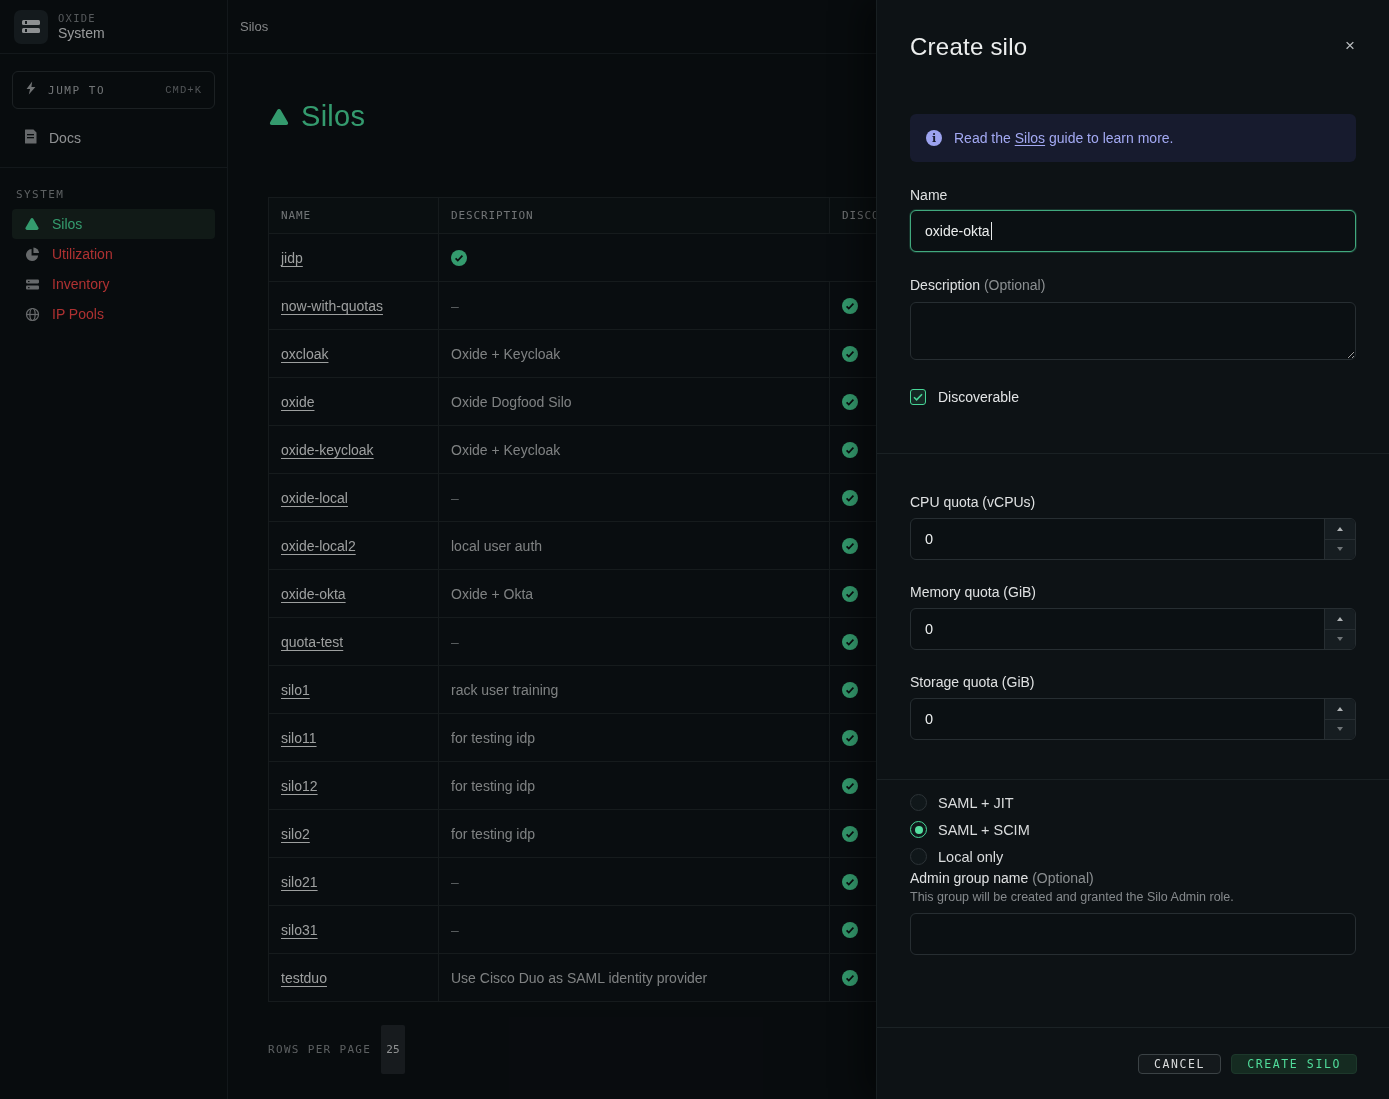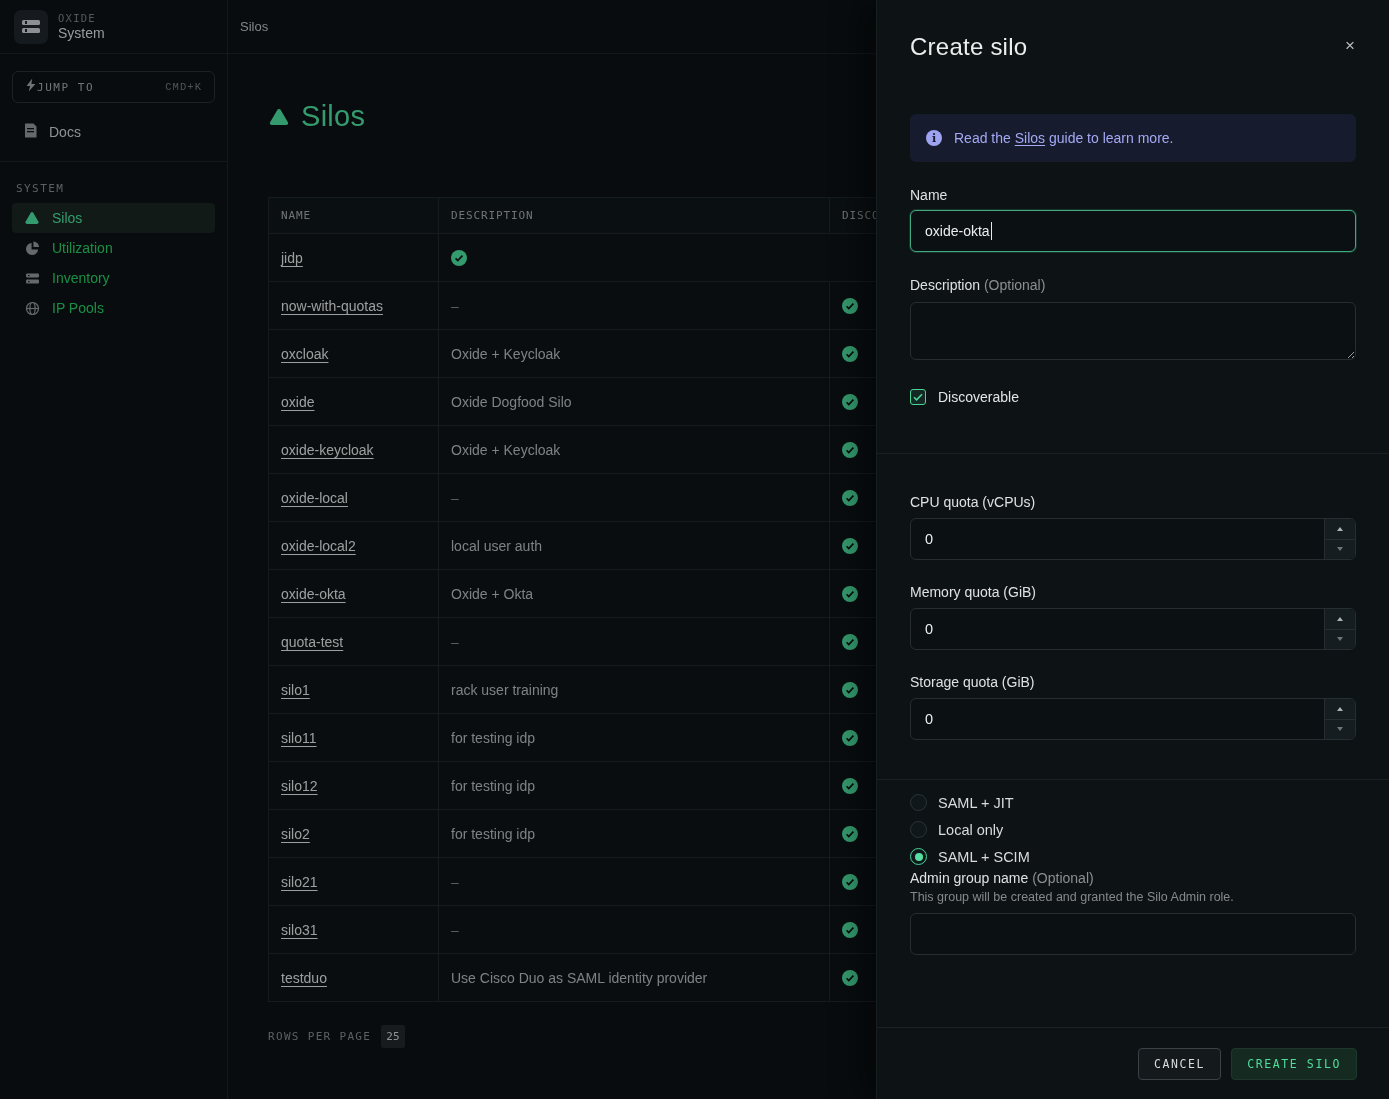--- a/index.html
+++ b/index.html
@@ -15,32 +15,32 @@
   
   .sidebar { width:228px; height:100%; border-right:1px solid #1b2225; background:#0c1114; flex:none; }
   .brand { height:54px; display:flex; align-items:center; gap:10px; padding:0 14px; border-bottom:1px solid #1b2225; }
   .logo-box { width:34px; height:34px; border-radius:7px; background:#1c2428; display:flex; flex-direction:column; justify-content:center; align-items:center; gap:3px; }
   .logo-bar { position:relative; width:18px; height:5px; border-radius:1.5px; background:#c2c6c8; }
   .logo-bar::before { content:""; position:absolute; left:2.5px; top:1.25px; width:2.5px; height:2.5px; background:#1c2428; }
   .brand-text { display:flex; flex-direction:column; line-height:1.15; }
   .brand-org { font-family:"DejaVu Sans Mono", monospace; font-size:10.5px; letter-spacing:0.12em; color:#757a7d; }
   .brand-ctx { font-size:14px; color:#cfd2d3; margin-top:1px; }
 
-  .jump { margin:17px 12px 0 12px; height:32px; border:1px solid #272e31; border-radius:6px; display:flex; align-items:center; padding:0 12px; cursor:pointer; background:transparent; }
+  .jump { margin:17px 12px 0 12px; height:38px; border:1px solid #272e31; border-radius:6px; display:flex; align-items:center; padding:0 12px; gap:11px; cursor:pointer; background:transparent; }
   .jump-label { font-family:"DejaVu Sans Mono", monospace; font-size:11px; letter-spacing:0.14em; color:#9ba0a2; }
   .jump-key { margin-left:auto; font-family:Liberation Mono, monospace; font-size:10.5px; letter-spacing:0.1em; color:#6f7477; }
 
   .docs-row { margin:14px 12px 0 12px; height:30px; display:flex; align-items:center; gap:12px; padding:0 12px; border-radius:4px; cursor:pointer; }
   .docs-label { font-size:14px; color:#c3c6c8; }
 
   .side-divider { border-top:1px solid #1b2225; margin-top:14px; }
 
   .side-section-label { font-family:"DejaVu Sans Mono", monospace; font-size:11px; letter-spacing:0.13em; color:#7f8486; padding:20px 16px 8px 16px; }
   .nav { display:flex; flex-direction:column; padding:0 12px; }
-  .nav-item { height:30px; display:flex; align-items:center; gap:12px; padding:0 12px; border-radius:4px; cursor:pointer; color:#22c55e; font-size:14px; }
+  .nav-item { height:30px; display:flex; align-items:center; gap:12px; padding:0 12px; border-radius:4px; cursor:pointer; color:#ef4444; font-size:14px; }
   .nav-item .icn { display:flex; width:16px; justify-content:center; color:#8d9193; }
   .nav-item.active { background:#182420; color:#48d597; }
   .nav-item.active .icn { color:#48d597; }
 
   
   .main { flex:1; display:flex; flex-direction:column; min-width:0; }
   .topbar { height:54px; border-bottom:1px solid #1b2225; display:flex; align-items:center; padding:0 12px; flex:none; }
   .crumb { font-size:13px; color:#b4b7b9; }
 
   .content { padding:0 0 0 40px; }
@@ -54,21 +54,21 @@
   .c-name { width:170px; flex:none; display:flex; align-items:center; padding:0 12px; border-right:1px solid #1f2629; }
   .c-desc { width:391px; flex:none; display:flex; align-items:center; padding:0 12px; border-right:1px solid #1f2629; }
   .c-disc { flex:1; display:flex; align-items:center; padding:0 12px; }
   .th { font-family:"DejaVu Sans Mono", monospace; font-size:11px; letter-spacing:0.08em; color:#9ca0a2; }
   .row-link { font-size:14px; color:#d8dadb; text-decoration:underline; text-underline-offset:3px; text-decoration-thickness:1px; cursor:pointer; }
   .row-desc { font-size:14px; color:#aeb1b3; }
   .row-desc.muted { color:#787d80; }
 
   .pager { margin-top:23px; display:flex; align-items:center; gap:10px; }
   .pager-label { font-family:"DejaVu Sans Mono", monospace; font-size:11px; letter-spacing:0.12em; color:#7f8486; }
-  .pager-badge { font-family:"DejaVu Sans Mono", monospace; font-size:11px; color:#c6c9ca; background:#20262a; border-radius:2px; padding:5px 5px; }
+  .pager-badge { font-family:"DejaVu Sans Mono", monospace; font-size:11px; color:#c6c9ca; background:#20262a; border-radius:2px; padding:18px 5px; }
 
   
   .scrim { position:absolute; inset:0; background:rgba(0,0,0,0.27); z-index:50; }
 
   
   .drawer { position:absolute; top:0; right:0; width:513px; height:1099px; background:#0d1215; z-index:100; border-left:1px solid #181f22; box-shadow:-14px 0 30px rgba(0,0,0,0.45); display:flex; flex-direction:column; }
   .drawer-header { padding:33px 32px 0 33px; display:flex; align-items:flex-start; }
   .drawer-title { font-size:24px; font-weight:400; color:#eceeee; letter-spacing:0.01em; }
   .drawer-close { margin-left:auto; font-size:17px; line-height:1; color:#b8bcbe; cursor:pointer; padding:2px; margin-top:2px; }
 
@@ -111,21 +111,21 @@
   .radio-row { display:flex; align-items:center; gap:11px; height:27px; cursor:pointer; }
   .radio-rows { margin-top:9px; }
   .radio { width:17px; height:17px; border-radius:50%; border:1px solid #2c3337; background:#10171a; flex:none; position:relative; }
   .radio.selected { border:1.5px solid #48d597; }
   .radio.selected::after { content:""; position:absolute; left:50%; top:50%; width:8px; height:8px; margin:-4px 0 0 -4px; border-radius:50%; background:#55dfa0; }
   .radio-label { font-size:14.5px; color:#d9dbdc; }
 
   .admin-label { }
 
   .drawer-footer { flex:none; height:72px; border-top:1px solid #1b2225; display:flex; align-items:center; justify-content:flex-end; gap:10px; padding:0 32px; }
-  .btn { height:32px; border-radius:4px; font-family:"DejaVu Sans Mono", monospace; font-size:11.5px; letter-spacing:0.14em; display:flex; align-items:center; padding:0 15px; cursor:pointer; border:1px solid transparent; }
+  .btn { height:20px; border-radius:4px; font-family:"DejaVu Sans Mono", monospace; font-size:11.5px; letter-spacing:0.14em; display:flex; align-items:center; padding:0 15px; cursor:pointer; border:1px solid transparent; }
   .btn-cancel { background:#14191c; border-color:#3b4245; color:#dadcdd; }
   .btn-create { background:#152b21; border-color:#1d382b; color:#51dd9b; }
 </style>
 </head>
 <body>
 
 <div class="app">
 
   <div class="sidebar">
     <div class="brand">
@@ -563,27 +563,27 @@
       </div>
 
       <div class="hr hr-2"></div>
 
       <div class="radio-rows" id="identity-radios">
           <div class="radio-row">
             <span class="radio"></span>
             <span class="radio-label">SAML + JIT</span>
           </div>
           <div class="radio-row">
+            <span class="radio selected"></span>
+            <span class="radio-label">SAML + SCIM</span>
+          </div>
+          <div class="radio-row">
             <span class="radio"></span>
             <span class="radio-label">Local only</span>
           </div>
-          <div class="radio-row">
-            <span class="radio selected"></span>
-            <span class="radio-label">SAML + SCIM</span>
-          </div>
         </div>
 
       <div class="f-label admin-label">
         <span>Admin group name</span> <span class="optional">(Optional)</span>
       </div>
       <div class="f-help">This group will be created and granted the Silo Admin role.</div>
       <div class="text-field" style="margin-top:9px;"></div>
     </div>
 
     <div class="drawer-footer">

